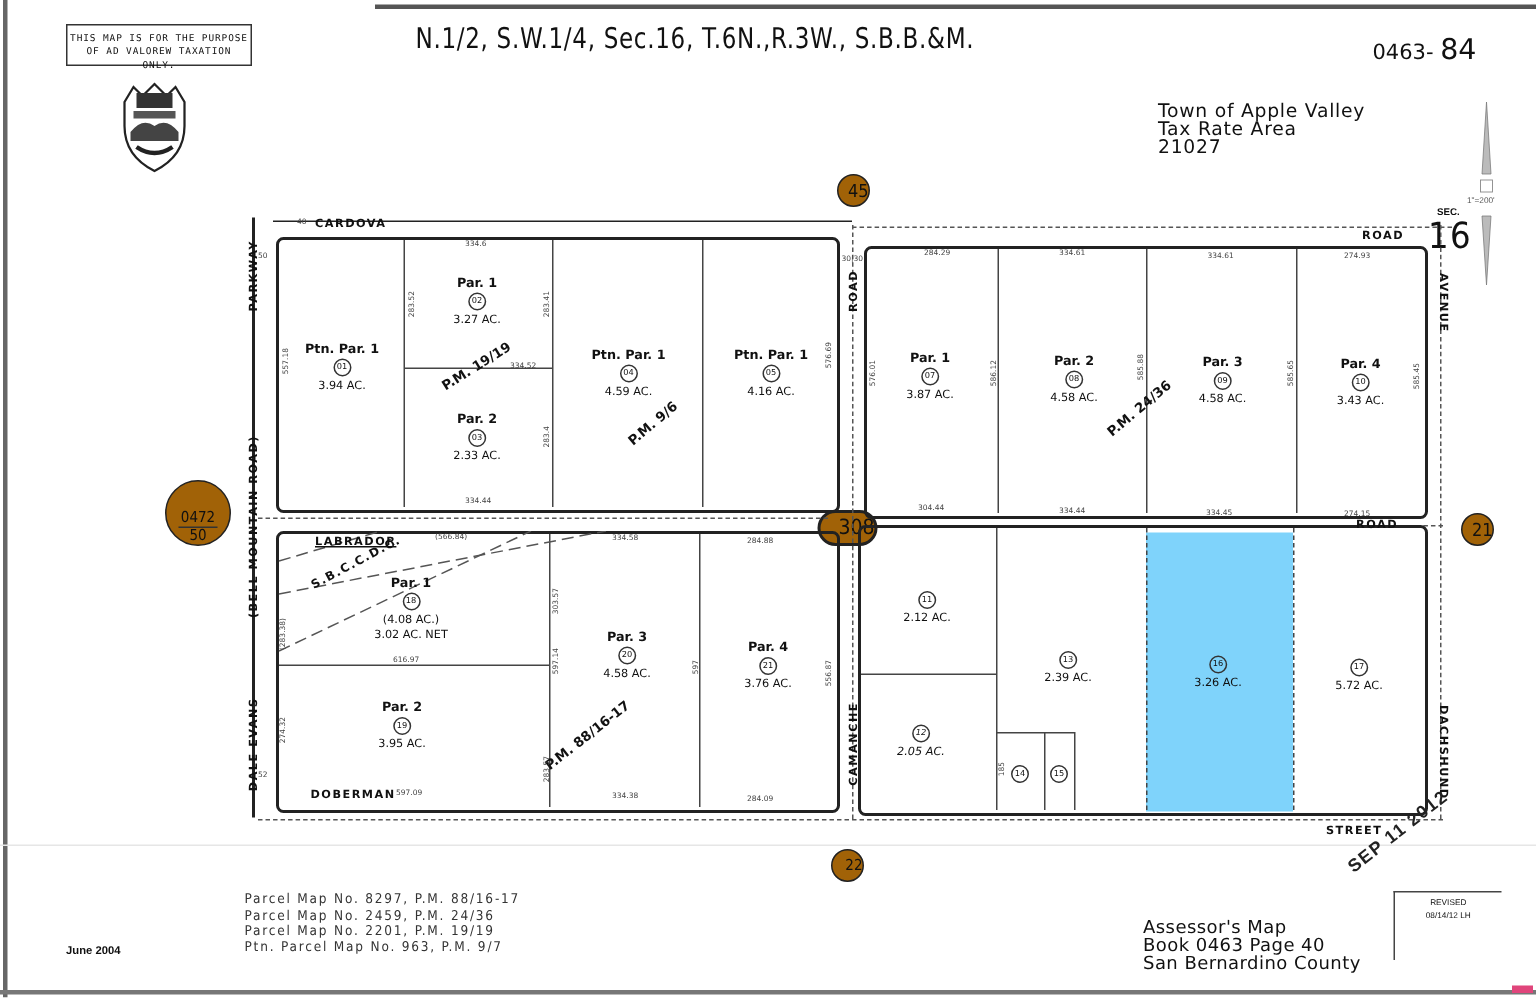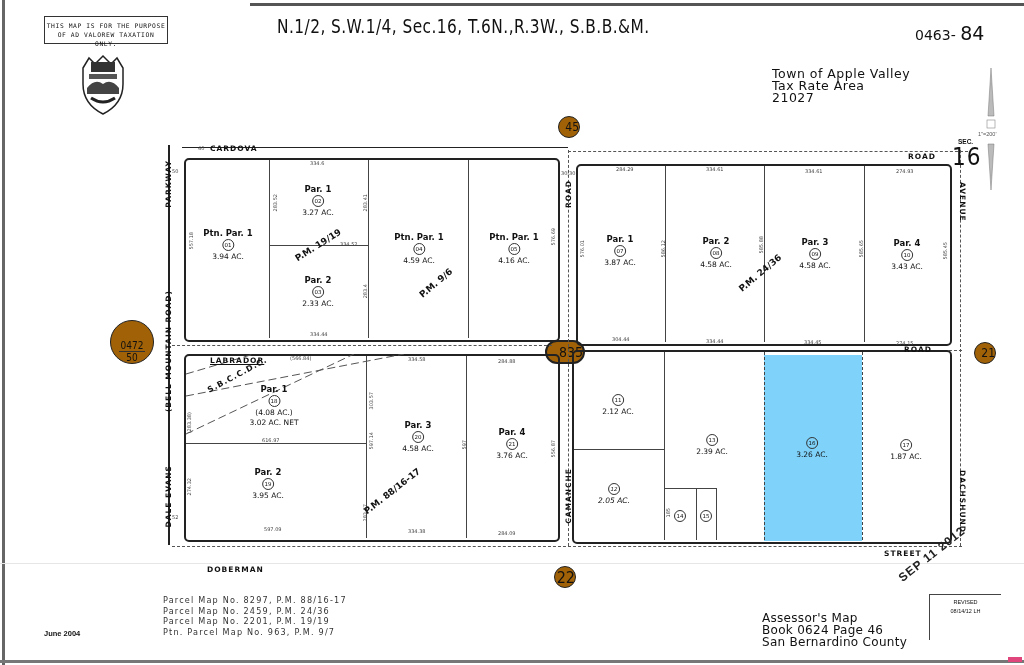--- a/index.html
+++ b/index.html
@@ -78,29 +78,29 @@
 
 <div class="abs" style="left:958px;top:138px;font-size:6.5px;font-weight:bold;">SEC.</div>
 <div class="abs" style="left:952px;top:143px;font-size:24px;letter-spacing:1px;font-family:'DejaVu Sans Condensed','DejaVu Sans',sans-serif;">16</div>
 
 <div class="abs circ" style="left:558px;top:116px;width:20px;height:20px;font-size:12px;">
     <span>45</span>
   </div>
 <div class="abs circ" style="left:974px;top:342px;width:20px;height:20px;font-size:12px;">
     <span>21</span>
   </div>
-<div class="abs circ" style="left:554px;top:566px;width:20px;height:20px;font-size:16px;">
+<div class="abs circ" style="left:554px;top:566px;width:20px;height:20px;font-size:10px;">
     <span>22</span>
   </div>
 <div class="abs circ" style="left:110px;top:320px;width:42px;height:42px;flex-direction:column;font-size:10px;line-height:11px;">
   <span style="border-bottom:1px solid #333;padding:0 2px;">0472</span>
   <span>50</span>
 </div>
 <div class="abs circ" style="left:545px;top:340px;width:36px;height:20px;border-radius:12px;border:2px solid #222;font-size:14px;">
-    <span>835</span>
+    <span>308</span>
   </div>
 
 <div class="abs" style="left:168px;top:145px;width:2px;height:400px;background:#222;"></div>
 <div class="abs" style="left:182px;top:147px;width:386px;height:1px;background:#222;"></div>
 <div class="dash-h" style="left:568px;top:151px;width:400px;"></div>
 <div class="dash-h" style="left:172px;top:345px;width:380px;"></div>
 <div class="dash-h" style="left:582px;top:350px;width:380px;"></div>
 <div class="dash-h" style="left:172px;top:546px;width:790px;"></div>
 <div class="dash-v" style="left:568px;top:150px;height:396px;"></div>
 <div class="dash-v" style="left:960px;top:150px;height:396px;"></div>
@@ -201,21 +201,21 @@
 </div>
 <div class="lbl" style="left:706px;top:509px;">
   <div class="num">15</div>
 </div>
 <div class="lbl" style="left:812px;top:436px;">
   <div class="num">16</div>
   <div>3.26 AC.</div>
 </div>
 <div class="lbl" style="left:906px;top:438px;">
   <div class="num">17</div>
-  <div>1.87 AC.</div>
+  <div>5.72 AC.</div>
 </div>
 <div class="lbl" style="left:274px;top:384px;">
   <div class="pn">Par. 1</div>
   <div class="num">18</div>
   <div>(4.08 AC.)</div>
   <div>3.02 AC. NET</div>
 </div>
 <div class="lbl" style="left:268px;top:467px;">
   <div class="pn">Par. 2</div>
   <div class="num">19</div>
@@ -234,21 +234,21 @@
 
 <div class="pm" style="left:292px;top:240px;transform:rotate(-32deg);">P.M. 19/19</div>
 <div class="pm" style="left:416px;top:278px;transform:rotate(-40deg);">P.M. 9/6</div>
 <div class="pm" style="left:734px;top:268px;transform:rotate(-40deg);">P.M. 24/36</div>
 <div class="pm" style="left:358px;top:486px;transform:rotate(-38deg);">P.M. 88/16-17</div>
 
 <div class="street" style="left:210px;top:144px;">CARDOVA</div>
 <div class="street" style="left:908px;top:152px;">ROAD</div>
 <div class="street" style="left:210px;top:356px;text-decoration:underline;">LABRADOR</div>
 <div class="street" style="left:904px;top:345px;">ROAD</div>
-<div class="street" style="left:207px;top:565px;">DOBERMAN</div>
+<div class="street" style="left:207px;top:525px;">DOBERMAN</div>
 <div class="street" style="left:884px;top:549px;">STREET</div>
 <div class="street vert" style="left:164px;top:160px;">PARKWAY</div>
 <div class="street vert" style="left:164px;top:290px;">(BELL MOUNTAIN ROAD)</div>
 <div class="street vert" style="left:164px;top:465px;">DALE EVANS</div>
 <div class="street vert" style="left:564px;top:180px;">ROAD</div>
 <div class="street vert" style="left:564px;top:468px;">CAMANCHE</div>
 <div class="street" style="left:958px;top:182px;writing-mode:vertical-rl;">AVENUE</div>
 <div class="street" style="left:958px;top:470px;writing-mode:vertical-rl;">DACHSHUND</div>
 <div class="street" style="left:208px;top:386px;font-size:8px;transform:rotate(-28deg);transform-origin:left;">S.B.C.C.D.C.</div>
 
@@ -303,17 +303,17 @@
 
 <div class="abs stamp">SEP 11 2012</div>
 
 <div class="abs revised">
   <div>REVISED</div>
   <div>08/14/12 LH</div>
 </div>
 
 <div class="abs assessor">
   <div>Assessor's Map</div>
-  <div>Book 0624 Page 46</div>
+  <div>Book 0463 Page 40</div>
   <div>San Bernardino County</div>
 </div>
 
 <div class="abs" style="left:1008px;top:657px;width:14px;height:5px;background:#e0457b;"></div>
 
 </body></html>

